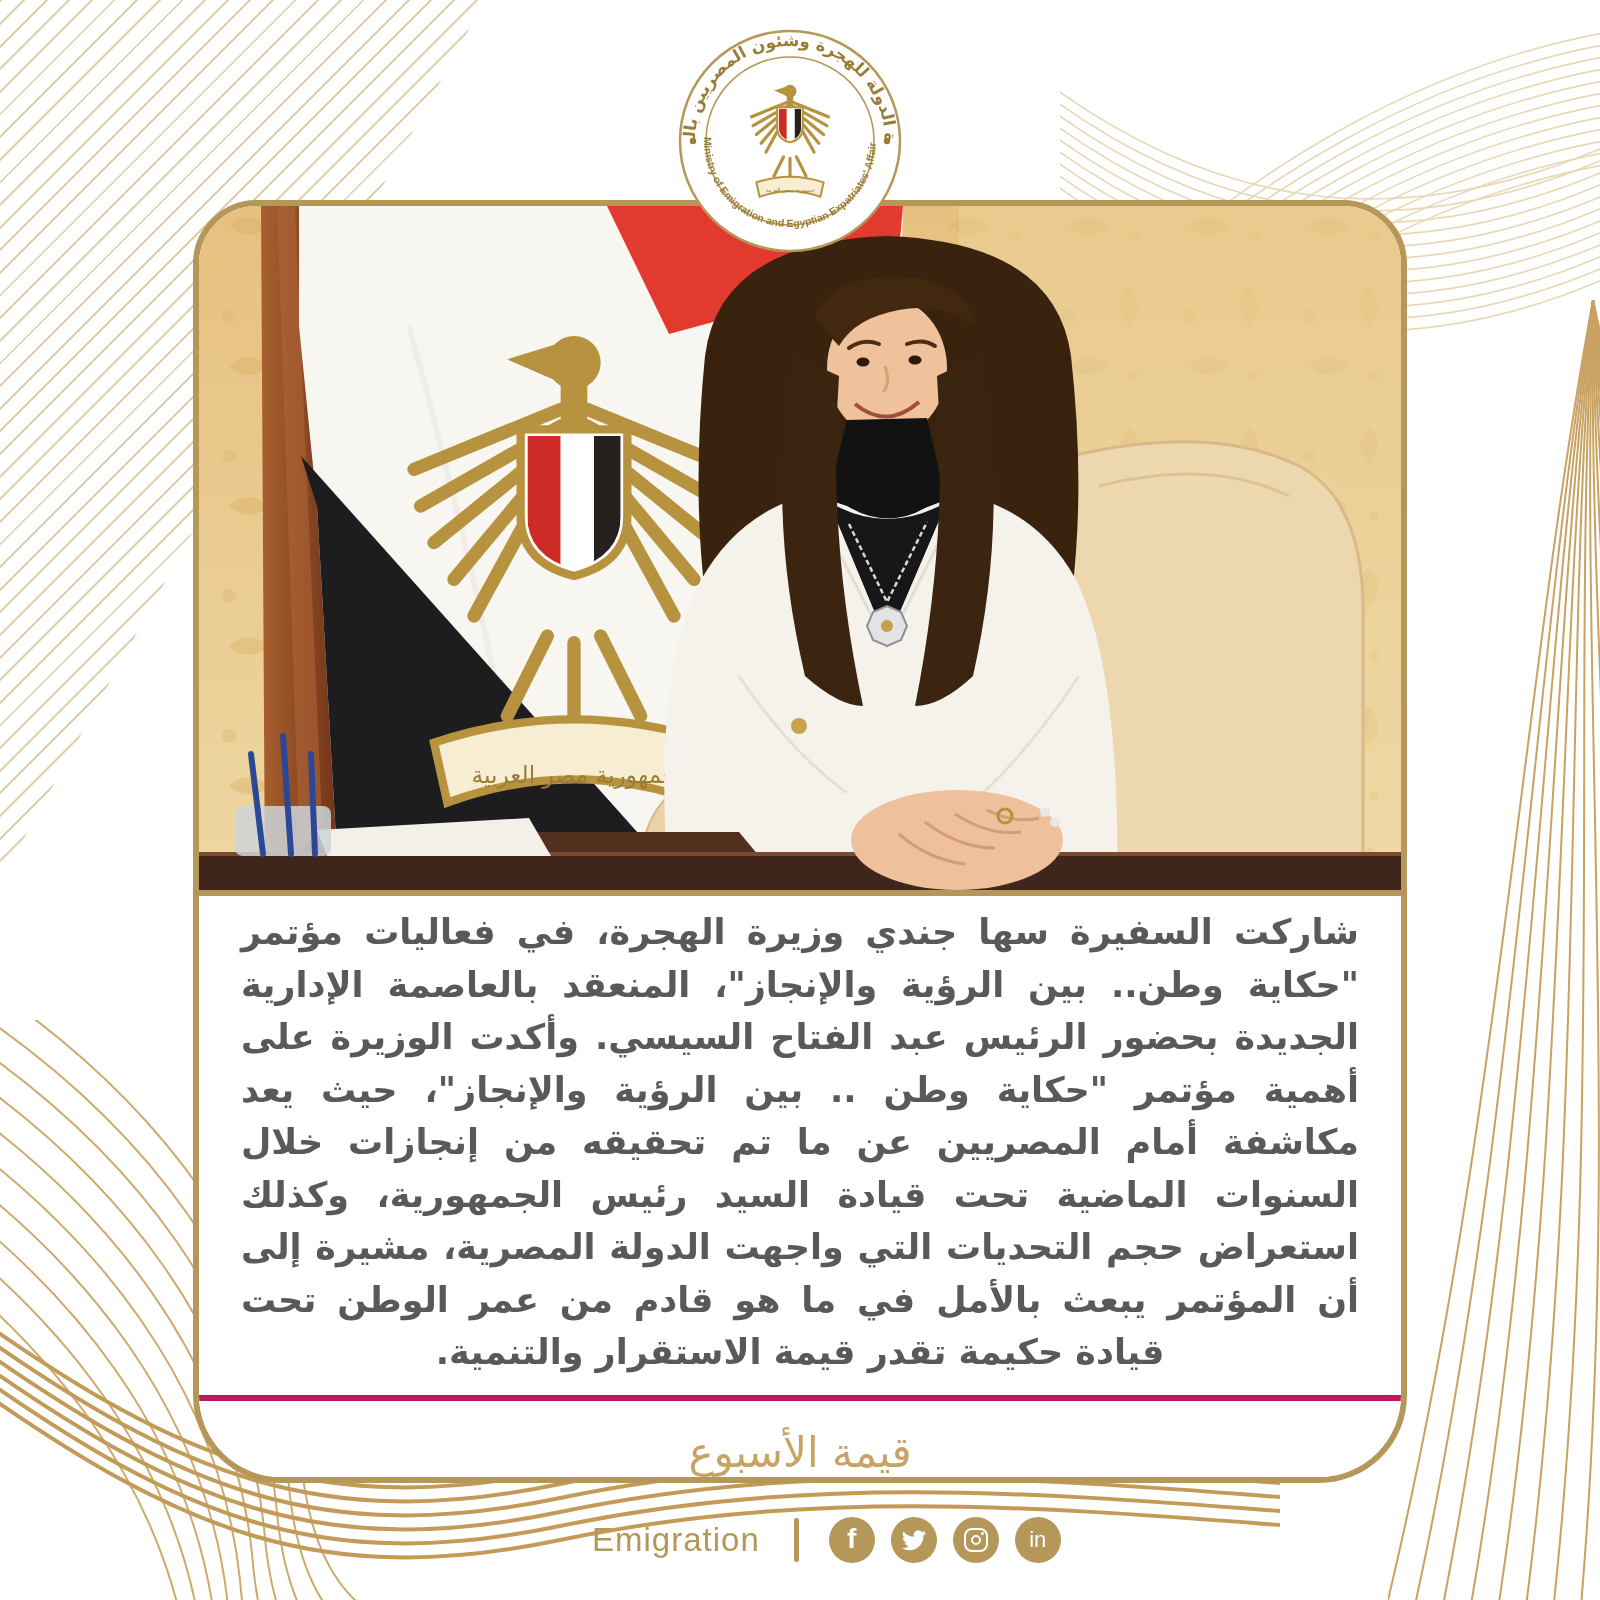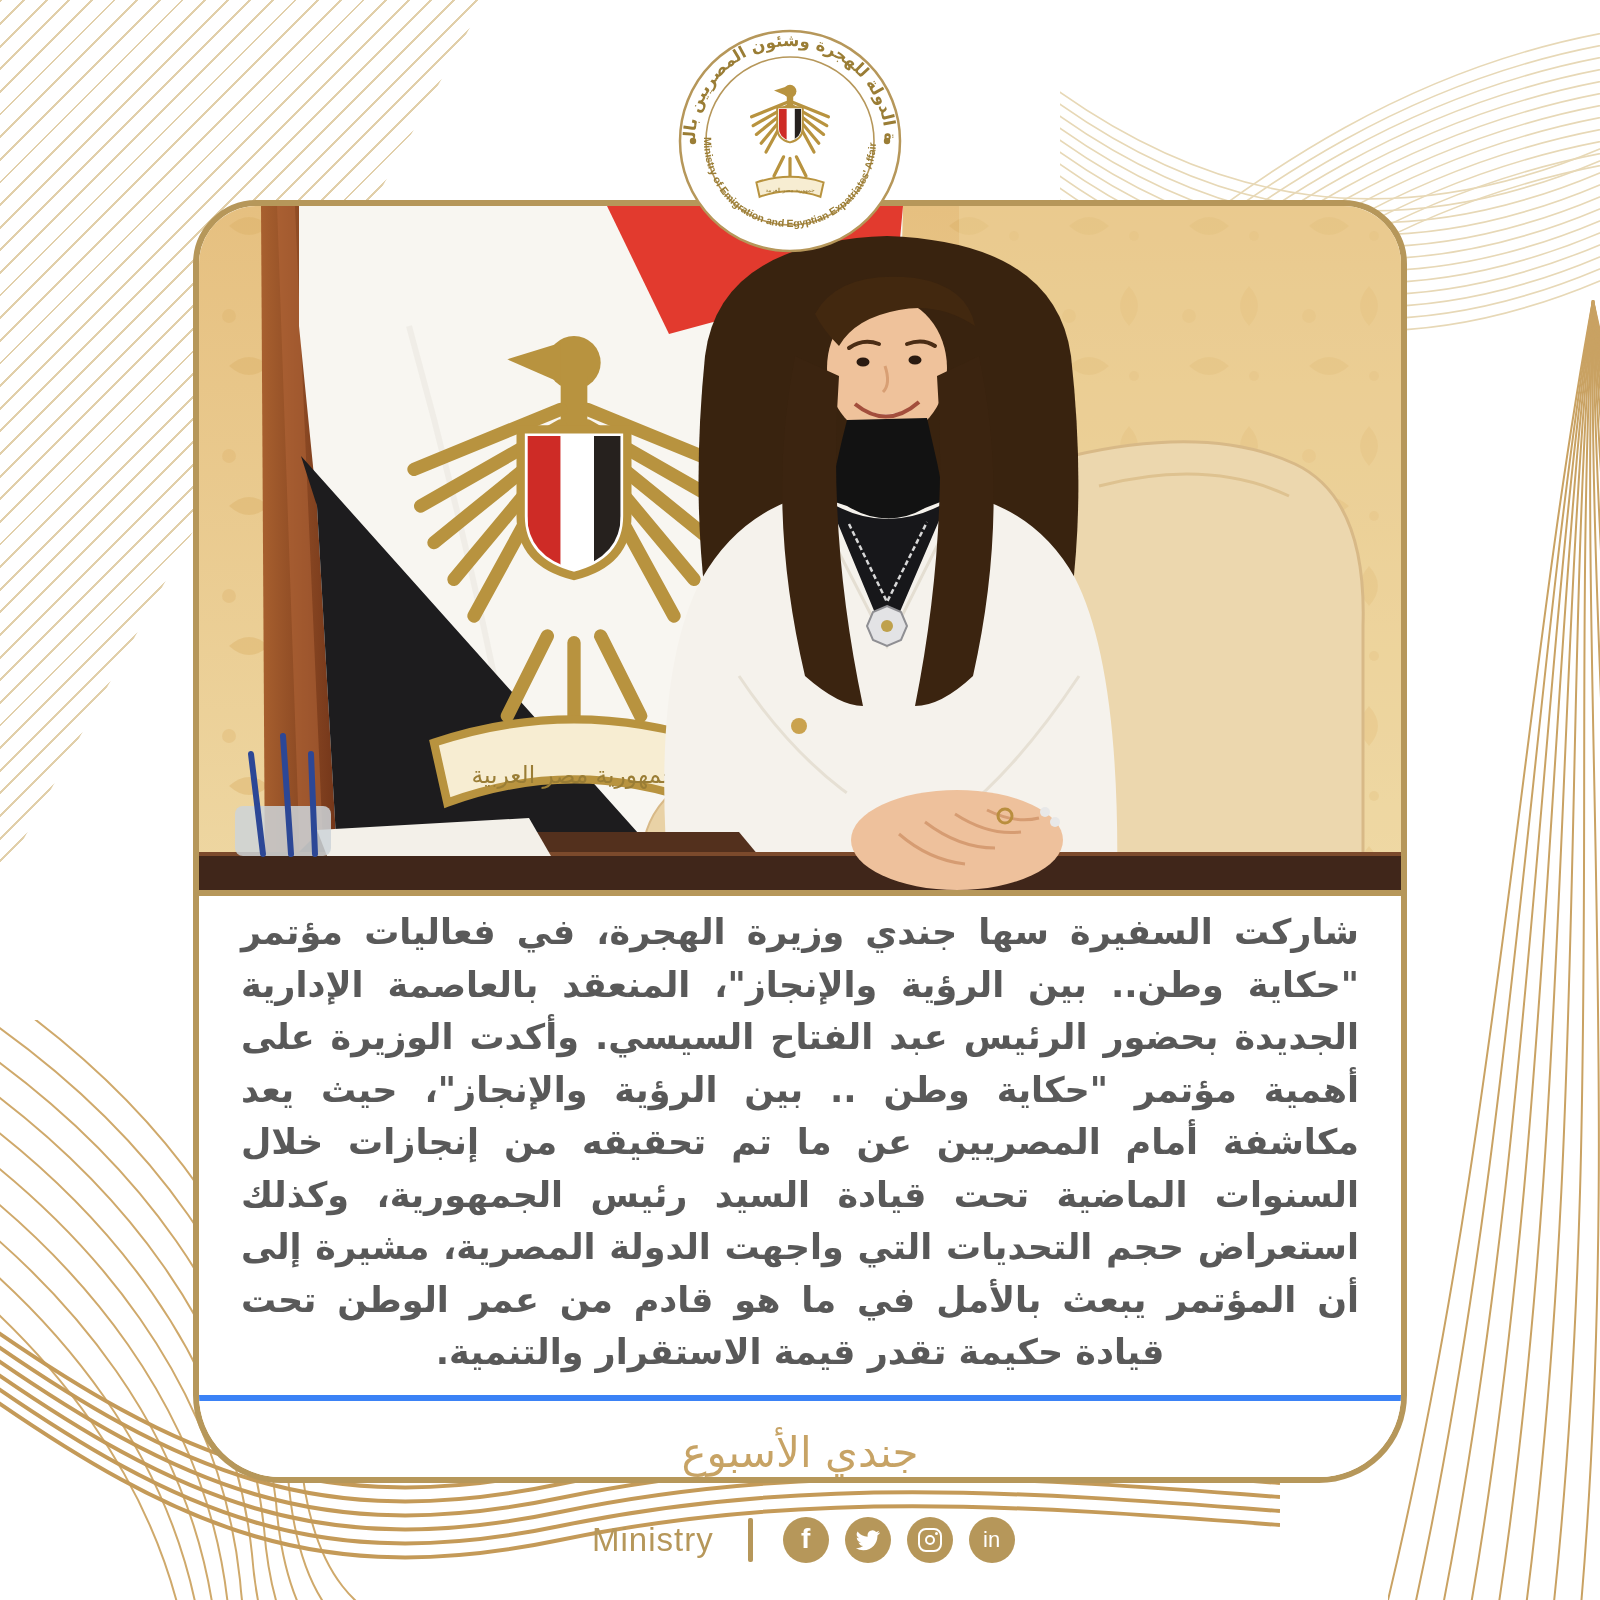--- a/index.html
+++ b/index.html
@@ -12,21 +12,21 @@
     clip-path:polygon(0 0,97% 0,0 98%);opacity:.85;}
   .deco{position:absolute;pointer-events:none;}
 
   
   .card{position:absolute;left:193px;top:200px;width:1214px;height:1283px;
         box-sizing:border-box;border:6px solid #b6975a;
         border-radius:64px 64px 88px 88px;background:#ffffff;overflow:hidden;
         display:flex;flex-direction:column;z-index:2;}
   .photo{height:684px;flex:none;position:relative;overflow:hidden;border-bottom:6px solid #b6975a;}
   .photo svg{display:block;}
-  .article{flex:1;display:flex;align-items:center;border-bottom:6px solid #3b82f6;background:#fff;}
+  .article{flex:1;display:flex;align-items:center;border-bottom:6px solid #be185d;background:#fff;}
   .article p{margin:0;padding:10px 42px 16px 42px;direction:rtl;
      font-family:"DejaVu Sans",sans-serif;font-weight:bold;font-size:35px;line-height:1.5;
      color:#595959;text-align:justify;text-align-last:center;}
   .caption{height:104px;flex:none;display:flex;align-items:center;justify-content:center;background:#fff;}
   .caption span{font-family:"DejaVu Sans",sans-serif;font-size:42px;color:#c7a365;direction:rtl;}
 
   
   .logo{position:absolute;left:677px;top:28px;width:226px;height:226px;z-index:5;}
 
   
@@ -275,21 +275,21 @@
             <circle cx="856" cy="616" r="5" fill="#e8e8e8"></circle>
         </g>
       </svg>
     </div>
 
     <section class="article">
       <p>شاركت السفيرة سها جندي وزيرة الهجرة، في فعاليات مؤتمر "حكاية وطن.. بين الرؤية والإنجاز"، المنعقد بالعاصمة الإدارية الجديدة بحضور الرئيس عبد الفتاح السيسي. وأكدت الوزيرة على أهمية مؤتمر "حكاية وطن .. بين الرؤية والإنجاز"، حيث يعد مكاشفة أمام المصريين عن ما تم تحقيقه من إنجازات خلال السنوات الماضية تحت قيادة السيد رئيس الجمهورية، وكذلك استعراض حجم التحديات التي واجهت الدولة المصرية، مشيرة إلى أن المؤتمر يبعث بالأمل في ما هو قادم من عمر الوطن تحت قيادة حكيمة تقدر قيمة الاستقرار والتنمية.</p>
     </section>
 
     <div class="caption">
-      <span>جندي الأسبوع</span>
+      <span>قيمة الأسبوع</span>
     </div>
   </div>
 
   <svg class="logo" viewBox="0 0 226 226">
     <circle cx="113" cy="113" r="110" fill="#ffffff" stroke="#b6975a" stroke-width="2.5"></circle>
     <circle cx="113" cy="113" r="84" fill="none" stroke="#b6975a" stroke-width="1.6"></circle>
     <defs>
       <path id="arcTop" d="M 18,113 A 95,95 0 1 1 208,113" fill="none"></path>
       <path id="arcBot" d="M 27,113 A 86,86 0 0 0 199,113" fill="none"></path>
     </defs>
@@ -298,21 +298,21 @@
     </text>
     <text font-size="10.5" font-weight="bold" fill="#9a7d35" font-family="Liberation Sans, sans-serif">
       <textPath href="#arcBot" startOffset="50%" text-anchor="middle">Ministry of Emigration and Egyptian Expatriates' Affairs</textPath>
     </text>
     <circle cx="16" cy="113" r="3.2" fill="#9a7d35"></circle>
     <circle cx="210" cy="113" r="3.2" fill="#9a7d35"></circle>
     <use href="#eagle" x="65" y="52" width="96" height="120"></use>
   </svg>
 
   <div class="footer">
-    <span class="handle">Ministry</span>
+    <span class="handle">Emigration</span>
     <span class="sep"></span>
     <div class="icons">
       <a class="icon">
         <span class="fb">f</span>
       </a>
       <a class="icon">
         <svg width="26" height="26" viewBox="0 0 24 24">
           <path fill="#ffffff" d="M23 5.1c-.8.4-1.7.6-2.6.8.9-.6 1.6-1.5 2-2.5-.9.5-1.9.9-2.9 1.1A4.6 4.6 0 0 0 11.6 8c0 .4 0 .7.1 1A13 13 0 0 1 2.3 4.2a4.6 4.6 0 0 0 1.4 6.1c-.7 0-1.5-.2-2.1-.6v.1c0 2.2 1.6 4.1 3.7 4.5-.4.1-.8.2-1.2.2-.3 0-.6 0-.9-.1.6 1.8 2.3 3.2 4.3 3.2A9.2 9.2 0 0 1 .7 19.5 13 13 0 0 0 7.7 21.5c8.4 0 13-7 13-13v-.6c.9-.6 1.7-1.4 2.3-2.3Z"></path>
         </svg>
       </a>

